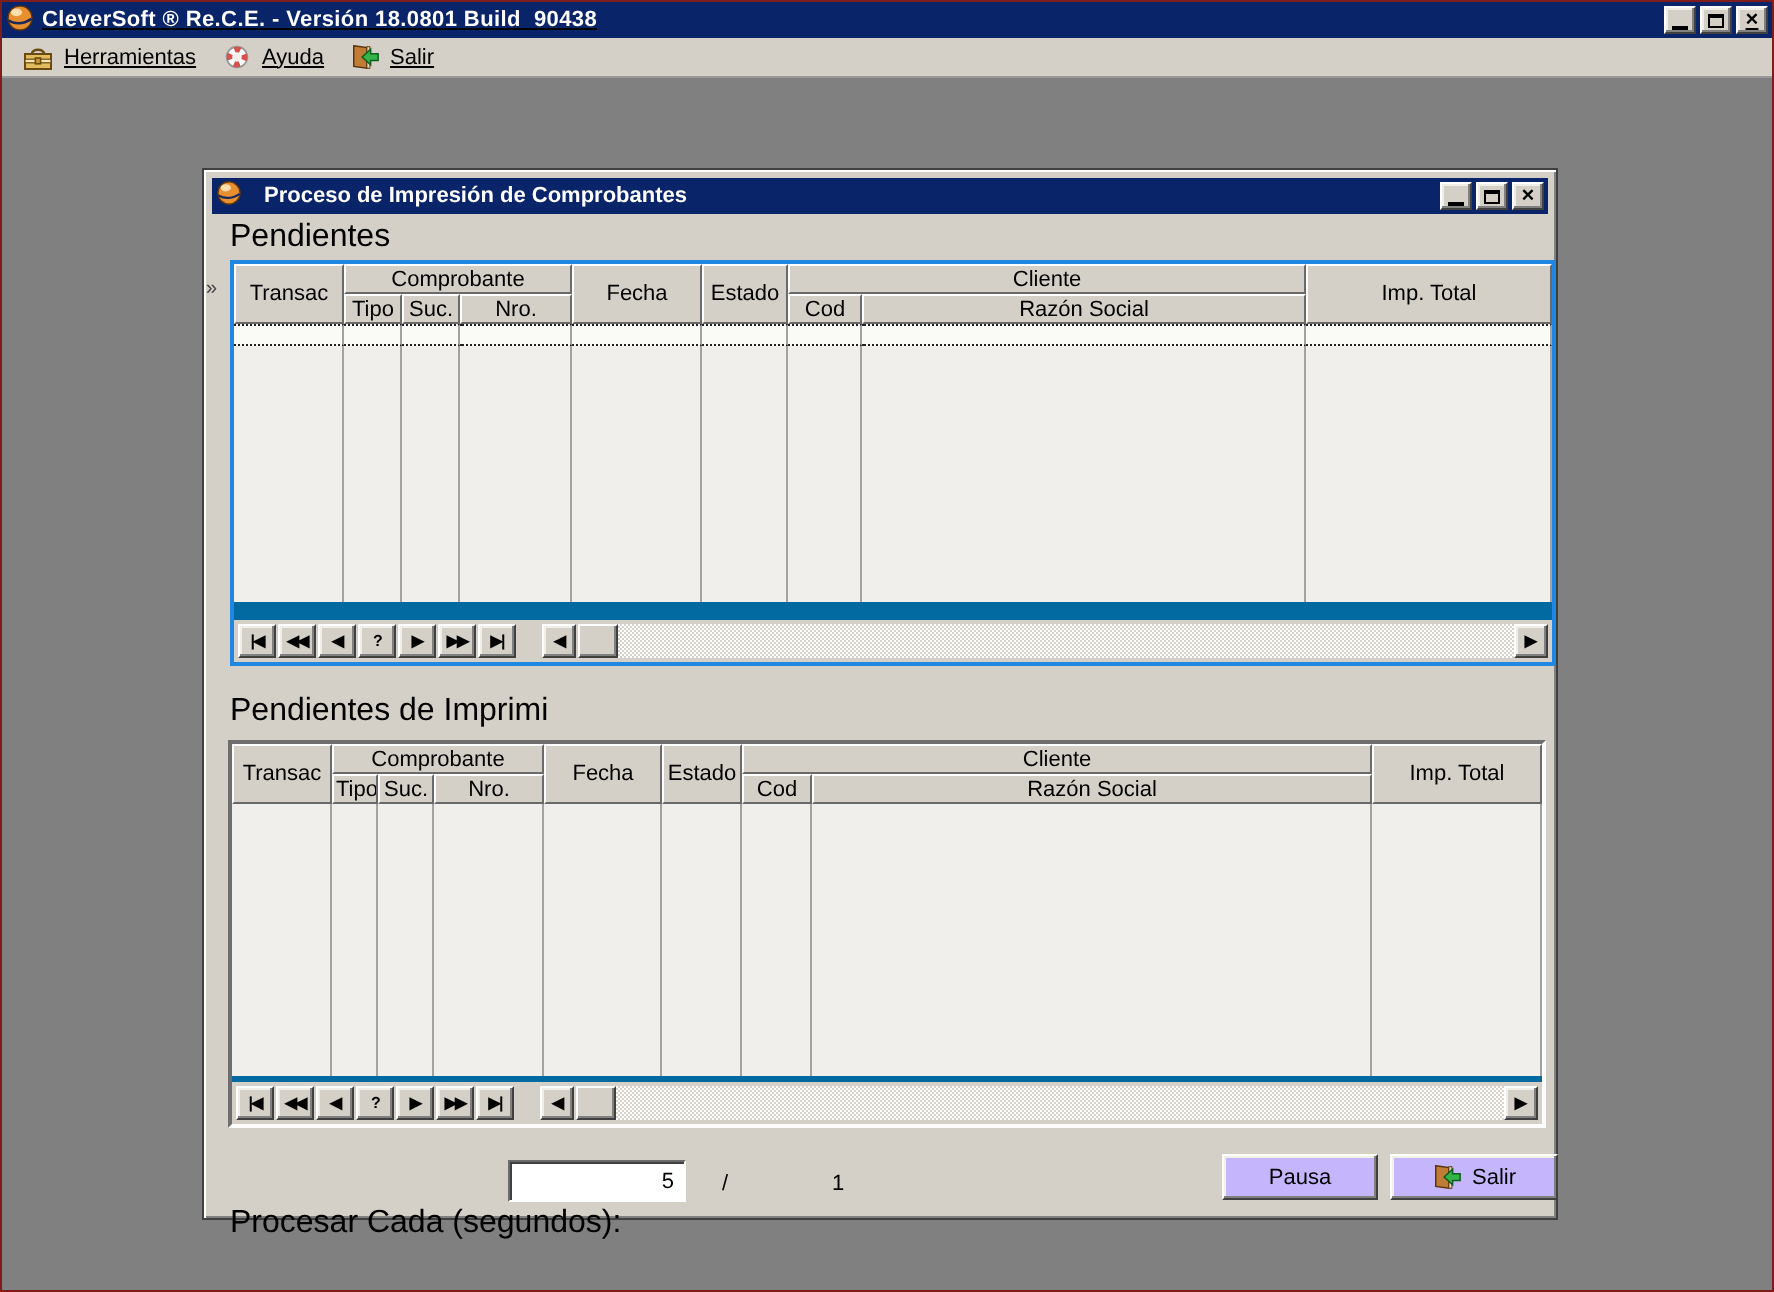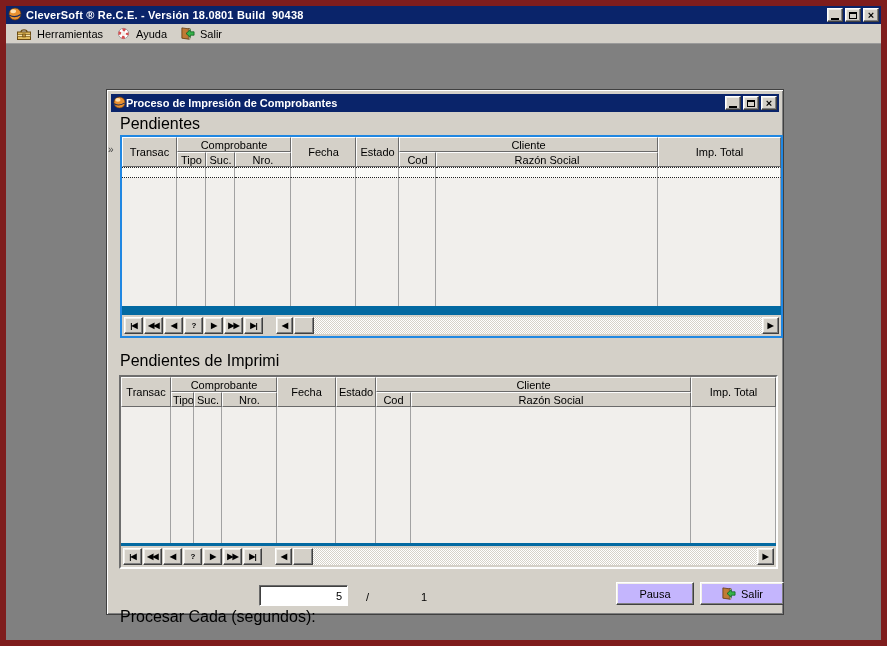--- a/index.html
+++ b/index.html
@@ -1,20 +1,20 @@
 <!DOCTYPE html>
 <html><head>
 <meta charset="utf-8">
 <style>
   * { margin:0; padding:0; box-sizing:border-box; }
   html,body { width:887px; height:646px; }
   body { font-family:"Liberation Sans", sans-serif; font-size:11px; color:#000; }
 
-  .app-window { position:relative; width:887px; height:646px; border:6px solid #7f1d1d;
-    background:#808080; overflow:hidden; }
+  .app-window { position:relative; width:887px; height:646px; border:1px solid #7f1d1d;
+    background:#808080; overflow:hidden;text-decoration:underline; }
 
   
   .titlebar { height:18px; background:#0A246A; display:flex; align-items:center; padding:0 2px; }
   .titlebar .title-text { color:#fff; font-weight:bold; font-size:11px; margin-left:4px;
     white-space:pre; letter-spacing:.2px; }
   .win-controls { margin-left:auto; display:flex; gap:2px; }
   .winbtn { width:16px; height:14px; background:#D4D0C8; border:1px solid;
     border-color:#fff #404040 #404040 #fff; box-shadow:inset -1px -1px 0 #808080, inset 1px 1px 0 #f0eee8;
     display:flex; align-items:center; justify-content:center; cursor:default; }
   .glyph-min { width:8px; height:2px; background:#000; margin-top:7px; }
@@ -29,21 +29,21 @@
   .tool-item svg { display:block; }
 
   
   .mdi { position:absolute; left:2px; top:40px; right:2px; bottom:2px; background:#808080; }
 
   
   .dialog { position:absolute; left:98px; top:43px; width:678px; height:526px; background:#D4D0C8;
     border:1px solid #404040; box-shadow:inset 1px 1px 0 #ffffff, inset -1px -1px 0 #808080; }
   .dlg-titlebar { position:absolute; left:4px; right:4px; top:4px; height:18px; background:#0A246A;
     display:flex; align-items:center; padding:0 2px; }
-  .dlg-titlebar .title-text { color:#fff; font-weight:bold; font-size:11px; margin-left:0; }
+  .dlg-titlebar .title-text { color:#fff; font-weight:bold; font-size:11px; margin-left:11px; }
   .dlg-client { position:absolute; left:4px; right:4px; top:22px; bottom:4px; }
 
   .section-label { position:absolute; font-size:16px; }
   .lbl-pendientes { left:9px; top:3px; }
   .lbl-imprimir { left:9px; top:240px; }
   .side-marker { position:absolute; left:-3px; top:32px; color:#444; font-size:10px; }
 
   
   .grid { position:absolute; display:flex; flex-direction:column; background:#0369a1; }
   .grid-1 { left:9px; top:23px; width:663px; height:203px; border:2px solid #2087E2; }

